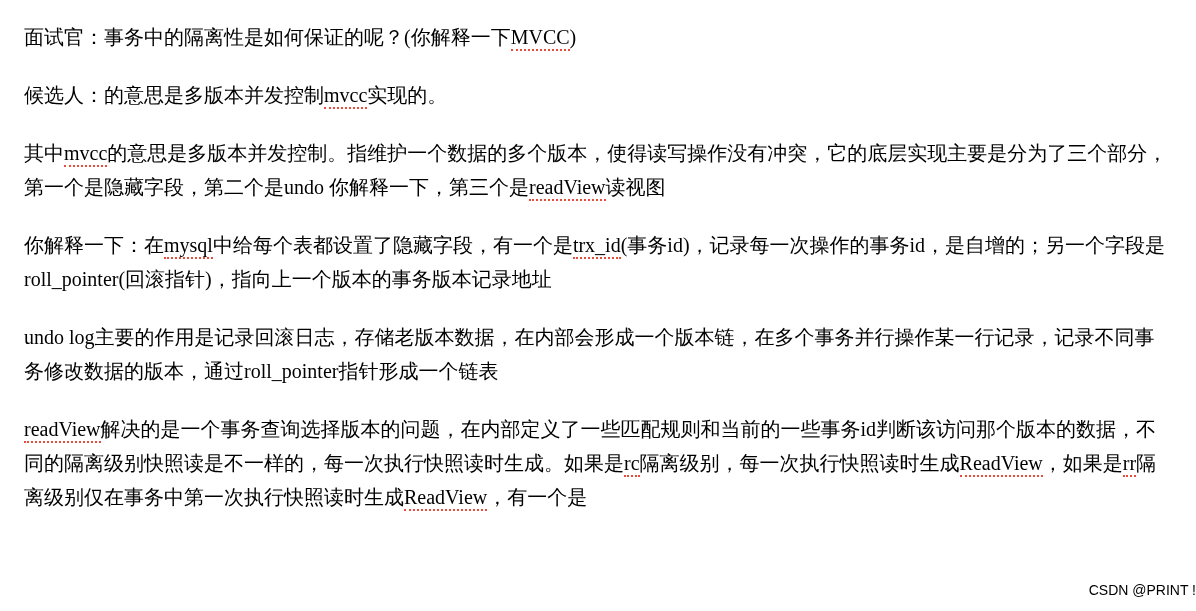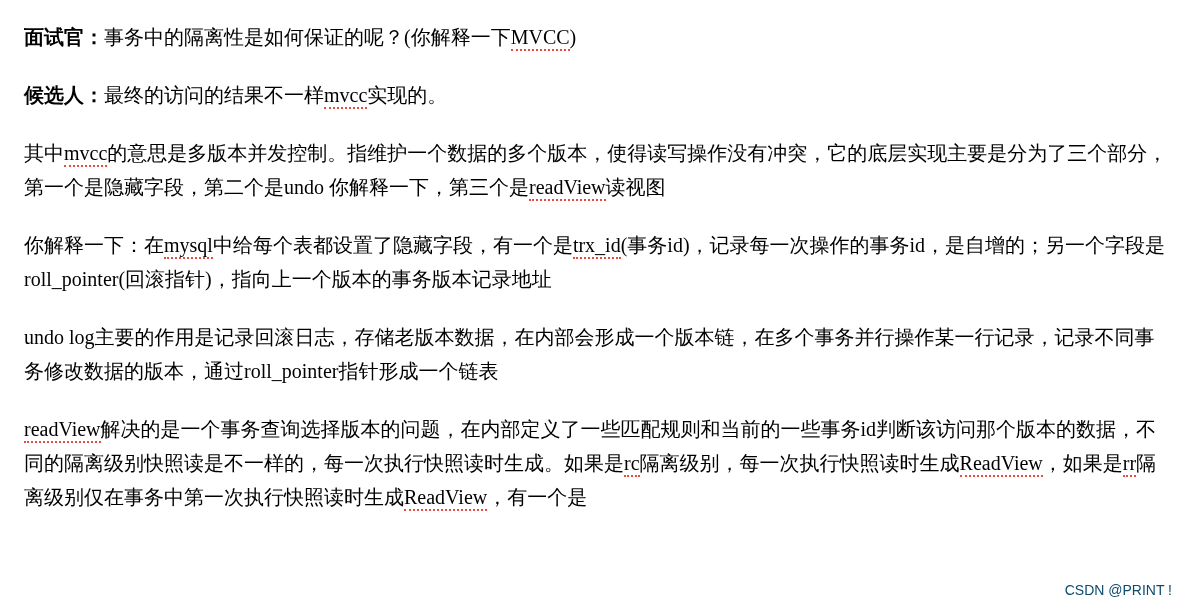--- a/index.html
+++ b/index.html
@@ -18,44 +18,44 @@
       color: #000000;
       position: relative;
     }
     .para {
       margin-bottom: 24px;
     }
     .para:last-of-type {
       margin-bottom: 0;
     }
     .speaker {
-      font-weight: bold;
+      font-weight: normal;
     }
     .underline-red {
       border-bottom: 2px dotted #e74c3c;
       padding-bottom: 1px;
     }
     .watermark {
       position: absolute;
       bottom: 8px;
-      right: 24px;
+      right: 0;
       font-size: 14px;
-      color: #0c4a6e;
+      color: #000000;
       font-family: Arial, sans-serif;
     }
   </style>
 </head>
 <body>
 
 <div class="para">
   <span class="speaker">面试官：</span><span>事务中的隔离性是如何保证的呢？(你解释一下</span><span class="underline-red">MVCC</span><span>)</span>
 </div>
 
 <div class="para">
-  <span class="speaker">候选人：</span><span>最终的访问的结果不一样</span><span class="underline-red">mvcc</span><span>实现的。</span>
+  <span class="speaker">候选人：</span><span>的意思是多版本并发控制</span><span class="underline-red">mvcc</span><span>实现的。</span>
 </div>
 
 <div class="para">
   <span>其中</span><span class="underline-red">mvcc</span><span>的意思是多版本并发控制。指维护一个数据的多个版本，使得读写操作没有冲突，它的底层实现主要是分为了三个部分，第一个是隐藏字段，第二个是undo 你解释一下，第三个是</span><span class="underline-red">readView</span><span>读视图</span>
 </div>
 
 <div class="para">
   <span>你解释一下：在</span><span class="underline-red">mysql</span><span>中给每个表都设置了隐藏字段，有一个是</span><span class="underline-red">trx_id</span><span>(事务id)，记录每一次操作的事务id，是自增的；另一个字段是roll_pointer(回滚指针)，指向上一个版本的事务版本记录地址</span>
 </div>
 

